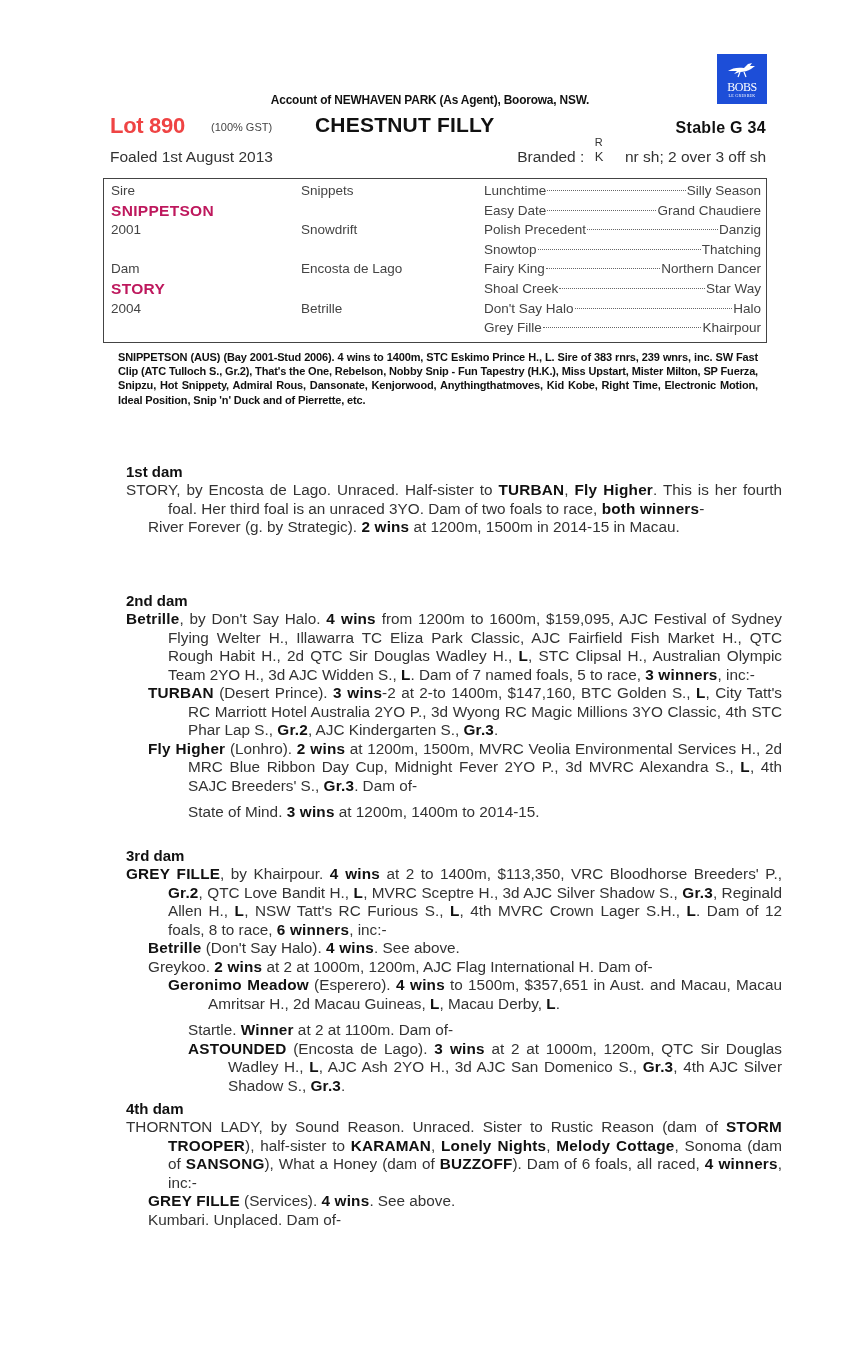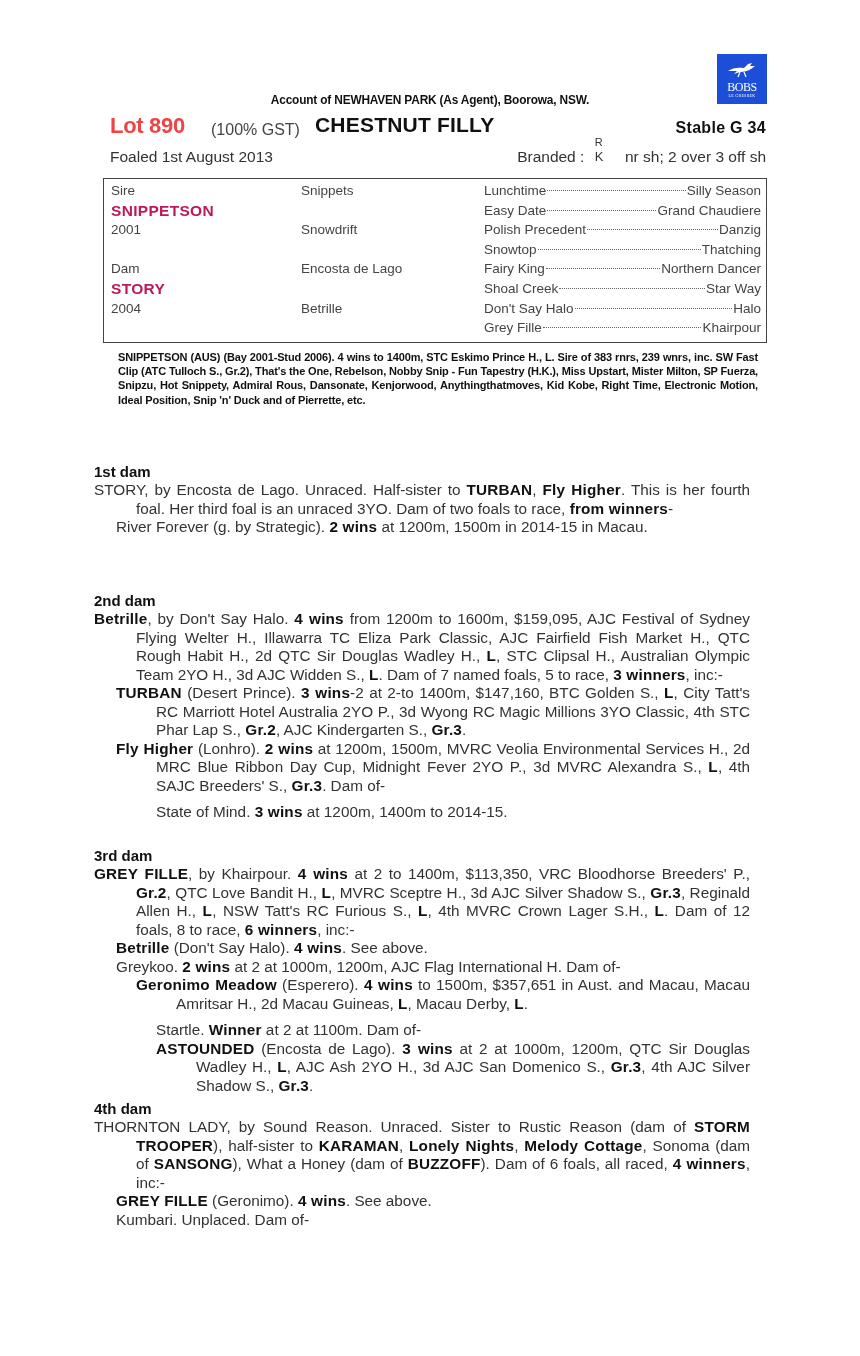--- a/index.html
+++ b/index.html
@@ -8,21 +8,21 @@
 
   .logo { position: absolute; left: 717px; top: 54px; width: 50px; height: 50px; background: #1d4ed8; color: #fff; display: flex; flex-direction: column; align-items: center; justify-content: flex-end; padding-bottom: 6px; }
   .logo svg { position: absolute; top: 6px; left: 9px; }
   .logo .logo-text { font-family: "Liberation Serif", serif; font-size: 12px; letter-spacing: -0.5px; line-height: 12px; }
   .logo .logo-sub { font-family: "Liberation Serif", serif; font-size: 4px; letter-spacing: 0.3px; line-height: 5px; }
 
   .account { position: absolute; left: 0; width: 860px; top: 92px; text-align: center; font-weight: bold; font-size: 13.5px; letter-spacing: -0.2px; transform: scaleX(0.88); color: #111; }
 
   .lot-line { position: absolute; left: 110px; top: 113px; width: 656px; height: 28px; }
   .lot-num { position: absolute; left: 0; top: 0; font-weight: 900; font-size: 22px; color: #ef4444; letter-spacing: -0.3px; }
-  .lot-gst { position: absolute; left: 101px; top: 8px; font-size: 16px; color: #444; }
+  .lot-gst { position: absolute; left: 101px; top: 8px; font-size: 11px; color: #444; }
   .lot-desc { position: absolute; left: 205px; top: 0; font-weight: 900; font-size: 21px; color: #111; letter-spacing: 0.2px; }
   .lot-stable { position: absolute; right: 0; top: 6px; font-weight: 900; font-size: 16px; color: #111; letter-spacing: 0.3px; }
 
   .foaled-line { position: absolute; left: 110px; top: 148px; width: 656px; height: 22px; font-size: 15.5px; color: #333; }
   .foaled { position: absolute; left: 0; top: 0; }
   .branded { position: absolute; right: 0; top: 0; white-space: nowrap; }
   .brand-glyph { display: inline-block; position: relative; width: 14px; height: 18px; vertical-align: top; margin: 0 14px 0 4px; }
   .brand-glyph .b-top { position: absolute; left: 2px; top: -12px; font-size: 11px; }
   .brand-glyph .b-bot { position: absolute; left: 2px; top: 1px; font-size: 13px; }
 
@@ -33,21 +33,21 @@
   .ped-col3 { left: 380px; width: 277px; }
   .ped-row { height: 19.6px; line-height: 19.6px; font-size: 13.5px; color: #444; white-space: nowrap; }
   .ped-row.big { font-weight: 900; font-size: 15.5px; color: #be185d; letter-spacing: 0.3px; }
   .anc { display: flex; align-items: baseline; }
   .anc .a-name { flex: 0 0 auto; }
   .anc .a-dots { flex: 1 1 auto; border-bottom: 1.5px dotted #666; margin: 0 1px; height: 1px; transform: translateY(-4px); }
   .anc .a-sire { flex: 0 0 auto; }
 
   .sire-summary { position: absolute; left: 118px; top: 350px; width: 640px; font-weight: 900; font-size: 11px; line-height: 14.2px; color: #111; text-align: justify; letter-spacing: -0.15px; }
 
-  .section { position: absolute; left: 94px; width: 656px; }
+  .section { position: absolute; left: 126px; width: 656px; }
   .sec-title { font-weight: 900; font-size: 15px; line-height: 18px; color: #111; }
   .p { font-size: 15.3px; line-height: 18.5px; color: #333; text-align: justify; text-align-last: left; }
   .p b { font-weight: 900; color: #111; letter-spacing: 0.2px; }
   .i0 { padding-left: 42px; text-indent: -42px; }
   .i1 { padding-left: 42px; text-indent: -20px; }
   .i2b { padding-left: 82px; text-indent: -40px; }
   .i2c { padding-left: 62px; text-indent: -40px; }
   .i4b { padding-left: 102px; text-indent: -40px; }
   .i1b { padding-left: 42px; text-indent: -20px; }
   .i3c { padding-left: 82px; text-indent: -20px; margin-top: 8px; }
@@ -148,21 +148,21 @@
         <span class="a-sire">Khairpour</span>
       </div>
   </div>
 </div>
 
 <div class="sire-summary">SNIPPETSON (AUS) (Bay 2001-Stud 2006). 4 wins to 1400m, STC Eskimo Prince H., L. Sire of 383 rnrs, 239 wnrs, inc. SW Fast Clip (ATC Tulloch S., Gr.2), That's the One, Rebelson, Nobby Snip - Fun Tapestry (H.K.), Miss Upstart, Mister Milton, SP Fuerza, Snipzu, Hot Snippety, Admiral Rous, Dansonate, Kenjorwood, Anythingthatmoves, Kid Kobe, Right Time, Electronic Motion, Ideal Position, Snip 'n' Duck and of Pierrette, etc.</div>
 
 <div class="section" style="top:463px">
   <div class="sec-title">1st dam</div>
   <div>
-      <div class="p i0"><span>STORY, by Encosta de Lago. Unraced. Half-sister to </span><b>TURBAN</b><span>, </span><b>Fly Higher</b><span>. This is her fourth foal. Her third foal is an unraced 3YO. Dam of two foals to race, </span><b>from winners</b><span>-</span></div>
+      <div class="p i0"><span>STORY, by Encosta de Lago. Unraced. Half-sister to </span><b>TURBAN</b><span>, </span><b>Fly Higher</b><span>. This is her fourth foal. Her third foal is an unraced 3YO. Dam of two foals to race, </span><b>both winners</b><span>-</span></div>
       <div class="p i1"><span>River Forever (g. by Strategic). </span><b>2 wins</b><span> at 1200m, 1500m in 2014-15 in Macau.</span></div>
     </div>
 </div>
 
 <div class="section" style="top:592px">
   <div class="sec-title">2nd dam</div>
   <div>
       <div class="p i0"><b>Betrille</b><span>, by Don't Say Halo. </span><b>4 wins</b><span> from 1200m to 1600m, $159,095, AJC Festival of Sydney Flying Welter H., Illawarra TC Eliza Park Classic, AJC Fairfield Fish Market H., QTC Rough Habit H., 2d QTC Sir Douglas Wadley H., </span><b>L</b><span>, STC Clipsal H., Australian Olympic Team 2YO H., 3d AJC Widden S., </span><b>L</b><span>. Dam of 7 named foals, 5 to race, </span><b>3 winners</b><span>, inc:-</span></div>
       <div class="p i2c"><b>TURBAN</b><span> (Desert Prince). </span><b>3 wins</b><span>-2 at 2-to 1400m, $147,160, BTC Golden S., </span><b>L</b><span>, City Tatt's RC Marriott Hotel Australia 2YO P., 3d Wyong RC Magic Millions 3YO Classic, 4th STC Phar Lap S., </span><b>Gr.2</b><span>, AJC Kindergarten S., </span><b>Gr.3</b><span>.</span></div>
       <div class="p i2c"><b>Fly Higher</b><span> (Lonhro). </span><b>2 wins</b><span> at 1200m, 1500m, MVRC Veolia Environmental Services H., 2d MRC Blue Ribbon Day Cup, Midnight Fever 2YO P., 3d MVRC Alexandra S., </span><b>L</b><span>, 4th SAJC Breeders' S., </span><b>Gr.3</b><span>. Dam of-</span></div>
@@ -179,16 +179,16 @@
       <div class="p i2b"><b>Geronimo  Meadow</b><span> (Esperero). </span><b>4 wins</b><span> to 1500m, $357,651 in Aust. and Macau, Macau Amritsar H., 2d Macau Guineas, </span><b>L</b><span>, Macau Derby, </span><b>L</b><span>.</span></div>
       <div class="p i3c"><span>Startle. </span><b>Winner</b><span> at 2 at 1100m. Dam of-</span></div>
       <div class="p i4b"><b>ASTOUNDED</b><span> (Encosta de Lago). </span><b>3 wins</b><span> at 2 at 1000m, 1200m, QTC Sir Douglas Wadley H., </span><b>L</b><span>, AJC Ash 2YO H., 3d AJC San Domenico S., </span><b>Gr.3</b><span>, 4th AJC Silver Shadow S., </span><b>Gr.3</b><span>.</span></div>
     </div>
 </div>
 
 <div class="section" style="top:1100px">
   <div class="sec-title">4th dam</div>
   <div>
       <div class="p i0"><span>THORNTON LADY, by Sound Reason. Unraced. Sister to Rustic Reason (dam of </span><b>STORM  TROOPER</b><span>), half-sister to </span><b>KARAMAN</b><span>, </span><b>Lonely Nights</b><span>, </span><b>Melody Cottage</b><span>, Sonoma (dam of </span><b>SANSONG</b><span>), What a Honey (dam of </span><b>BUZZOFF</b><span>). Dam of 6 foals, all raced, </span><b>4 winners</b><span>, inc:-</span></div>
-      <div class="p i1b"><b>GREY FILLE</b><span> (Geronimo). </span><b>4 wins</b><span>. See above.</span></div>
+      <div class="p i1b"><b>GREY FILLE</b><span> (Services). </span><b>4 wins</b><span>. See above.</span></div>
       <div class="p i1b"><span>Kumbari. Unplaced. Dam of-</span></div>
     </div>
 </div>
 
 </body></html>

